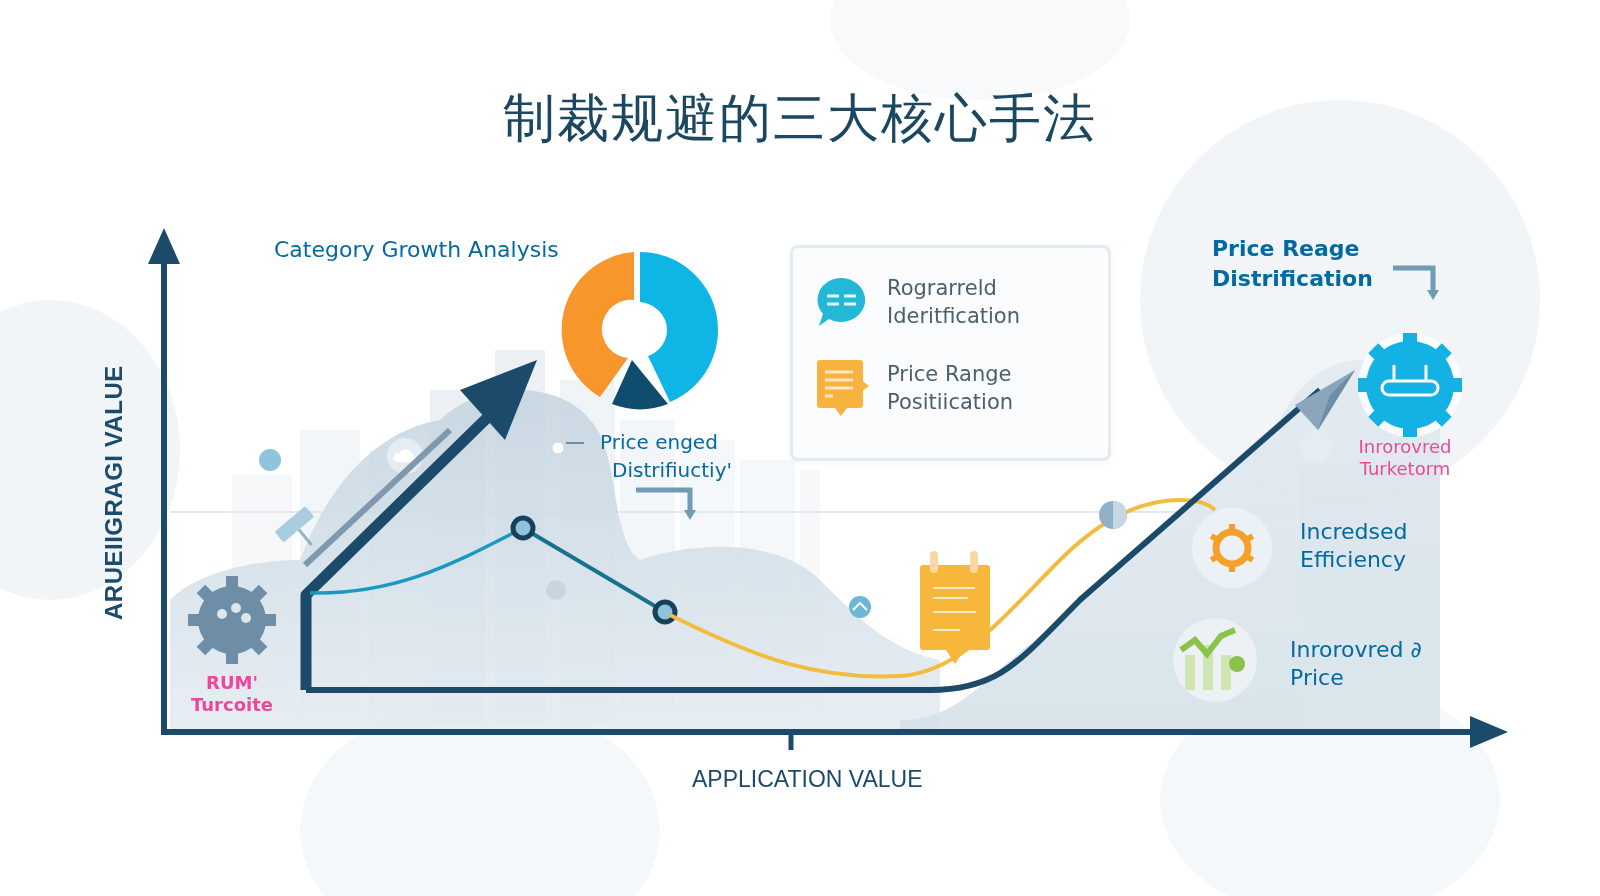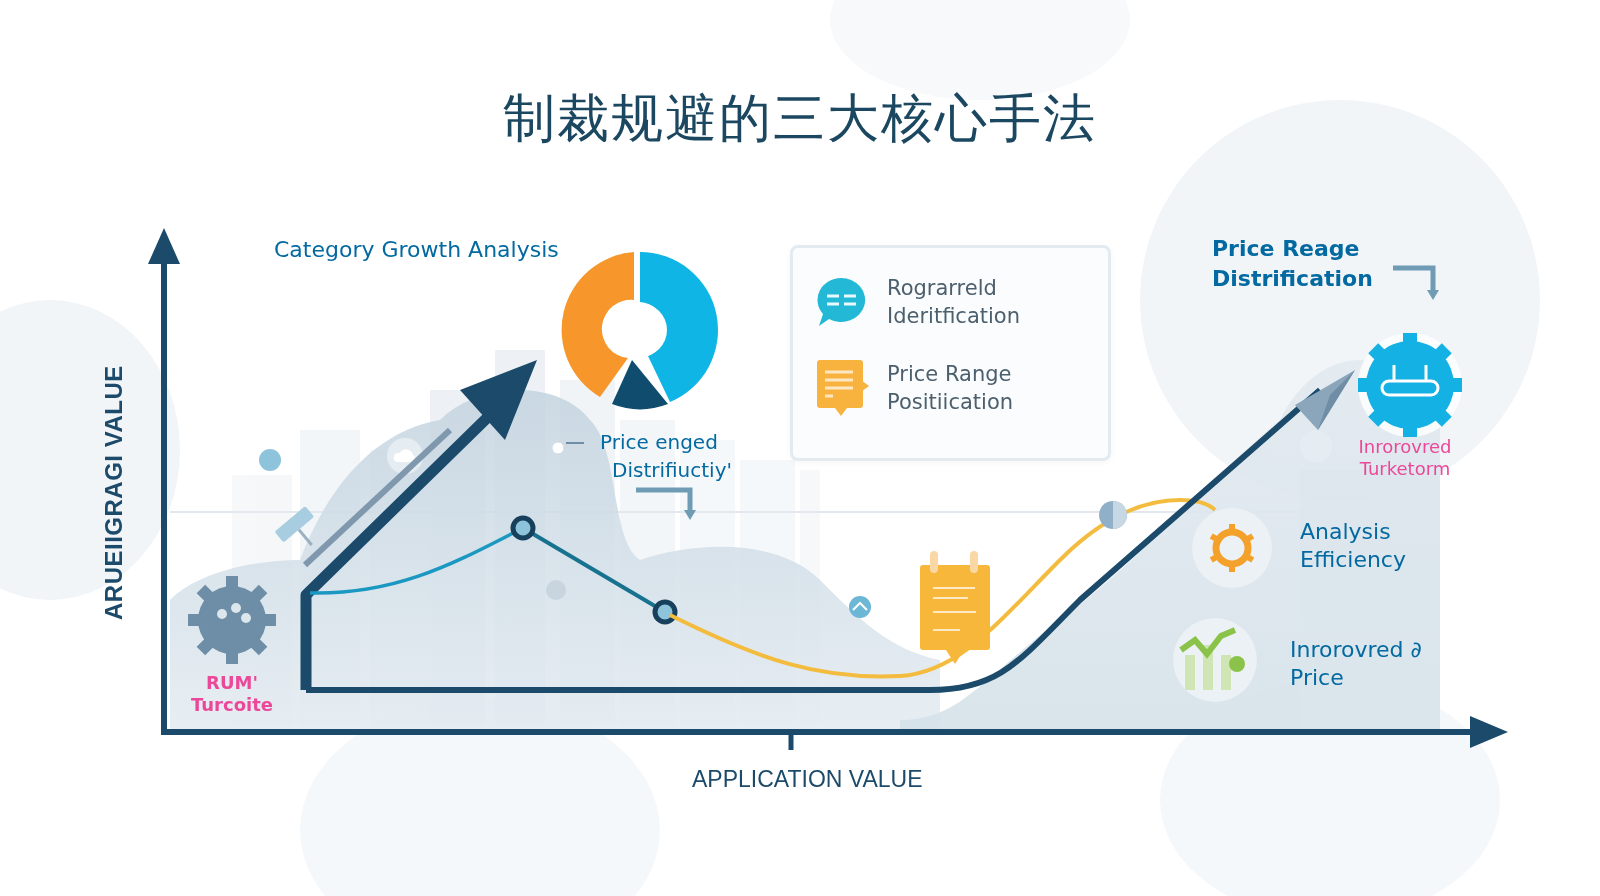--- a/index.html
+++ b/index.html
@@ -198,21 +198,21 @@
   <div>RUM'</div>
   <div>Turcoite</div>
 </div>
 
 <div class="small-lbl" style="left:1350px;top:436px;width:110px;">
   <div>Inrorovred</div>
   <div>Turketorm</div>
 </div>
 
 <div class="lbl" style="left:1300px;top:518px;font-size:22px;">
-  <div>Analysis</div>
+  <div>Incredsed</div>
   <div>Efficiency</div>
 </div>
 
 <div class="lbl" style="left:1290px;top:636px;font-size:22px;">
   <div>Inrorovred ∂</div>
   <div>Price</div>
 </div>
 
 <div class="card">
   <div class="card-item" style="top:26px;">

